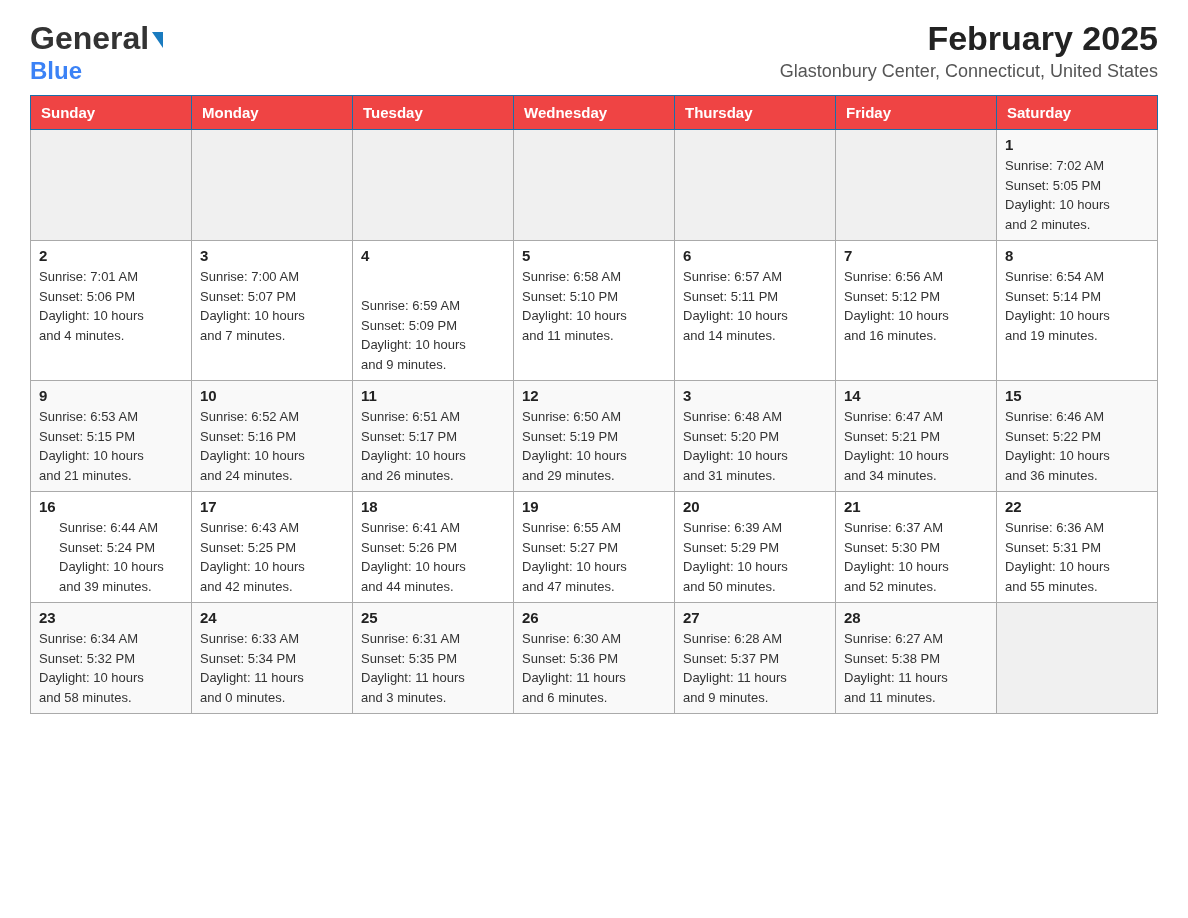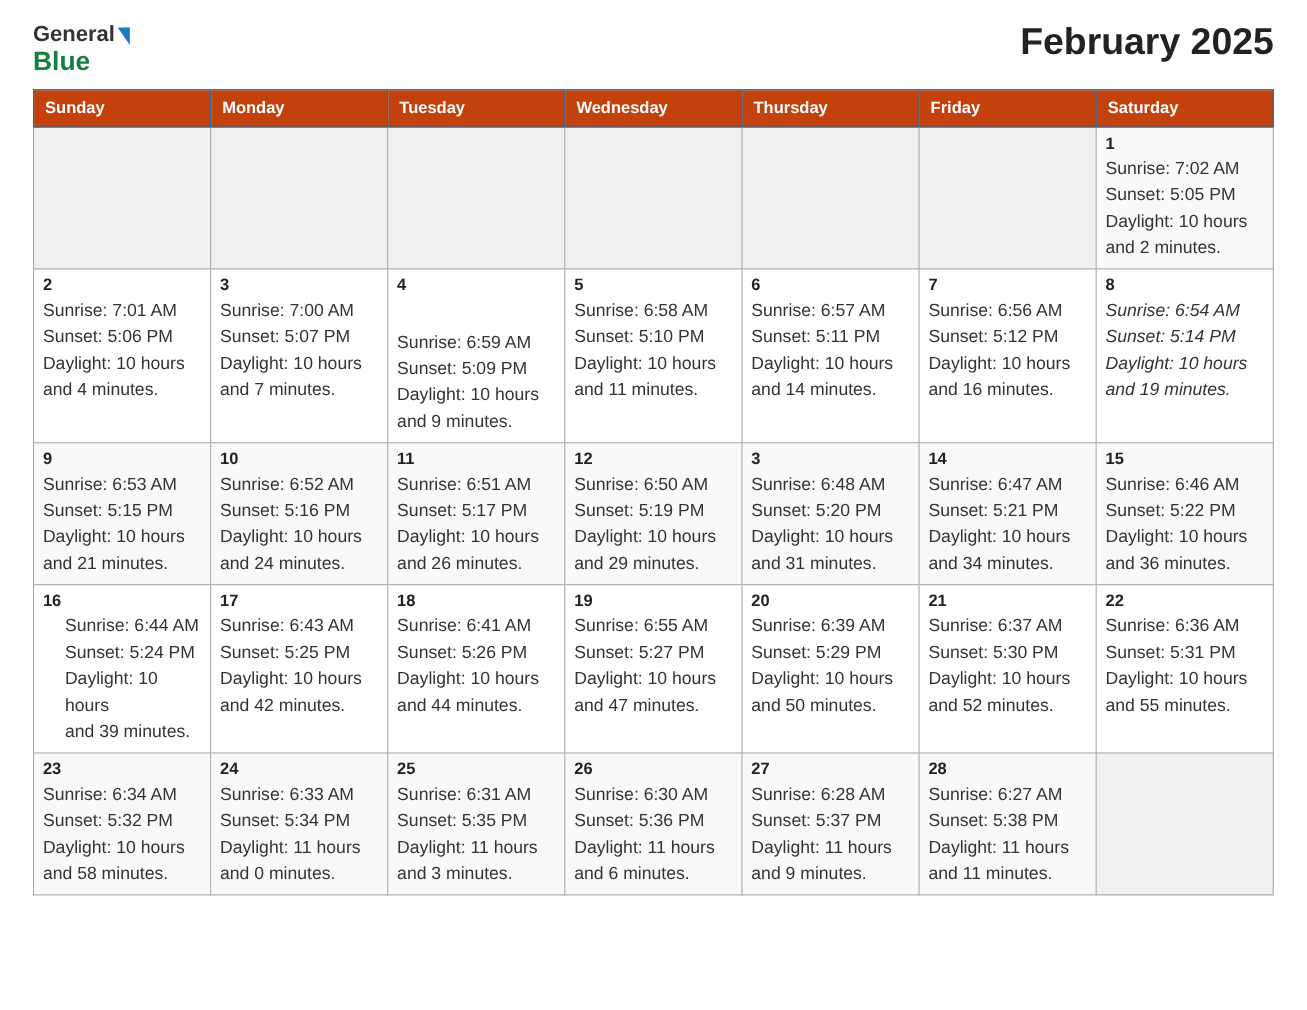--- a/index.html
+++ b/index.html
@@ -38,21 +38,21 @@
       font-size: 18px;
       color: #555;
       margin-top: 4px;
     }
     table {
       width: 100%;
       border-collapse: collapse;
       margin-top: 10px;
     }
     thead tr th {
-      background-color: #c2410c;
+      background-color: #ef4444;
       color: #fff;
       font-size: 15px;
       font-weight: 600;
       padding: 8px 10px;
       text-align: left;
       border: 1px solid #1a6ea8;
     }
     tbody tr td {
       border: 1px solid #aaa;
       vertical-align: top;
@@ -61,49 +61,50 @@
       height: 110px;
     }
     .day-number {
       font-size: 15px;
       font-weight: bold;
       color: #222;
       display: block;
       margin-bottom: 3px;
     }
     .day-info {
-      font-size: 16px;
+      font-size: 13px;
       color: #333;
       line-height: 1.5;
     }
     tbody tr:nth-child(odd) td {
       background: #f9f9f9;
     }
     tbody tr:nth-child(even) td {
       background: #fff;
     }
     .empty-cell {
       background: #f0f0f0 !important;
     }
   </style>
 </head>
 <body>
 
 <div class="header">
   <div class="logo">
     <div class="logo-line1">
-      <span style="font-size:20px;font-weight:bold;color:#333;font-family:Arial;">General</span>
+      <span style="font-size:32px;font-weight:bold;color:#333;font-family:Arial;">General</span>
       <span style="display:inline-block;width:0;height:0;border-left:11px solid transparent;border-right:0px solid transparent;border-top:16px solid #1a7bbf;margin-left:3px;margin-bottom:-2px;"></span>
     </div>
     <div>
-      <span style="font-size:24px;font-weight:bold;color:#15803d;font-family:Arial;">Blue</span>
+      <span style="font-size:24px;font-weight:bold;color:#3b82f6;font-family:Arial;">Blue</span>
     </div>
   </div>
   <div class="title-area">
     <div class="month-title">February 2025</div>
+    <div class="location-title">Glastonbury Center, Connecticut, United States</div>
   </div>
 </div>
 
 <table>
   <thead>
     <tr>
     <th>Sunday</th>
         <th>Monday</th>
         <th>Tuesday</th>
         <th>Wednesday</th>
@@ -166,21 +167,21 @@
         </td>
         <td>
           <span class="day-number">7</span>
           <div class="day-info" style="white-space: pre-line;">Sunrise: 6:56 AM
 Sunset: 5:12 PM
 Daylight: 10 hours
 and 16 minutes.</div>
         </td>
         <td>
           <span class="day-number">8</span>
-          <div class="day-info" style="white-space: pre-line; font-style: italic;">Sunrise: 6:54 AM
+          <div class="day-info" style="white-space: pre-line;">Sunrise: 6:54 AM
 Sunset: 5:14 PM
 Daylight: 10 hours
 and 19 minutes.</div>
         </td>
       </tr>
       <tr>
         <td>
           <span class="day-number">9</span>
           <div class="day-info" style="white-space: pre-line;">Sunrise: 6:53 AM
 Sunset: 5:15 PM

